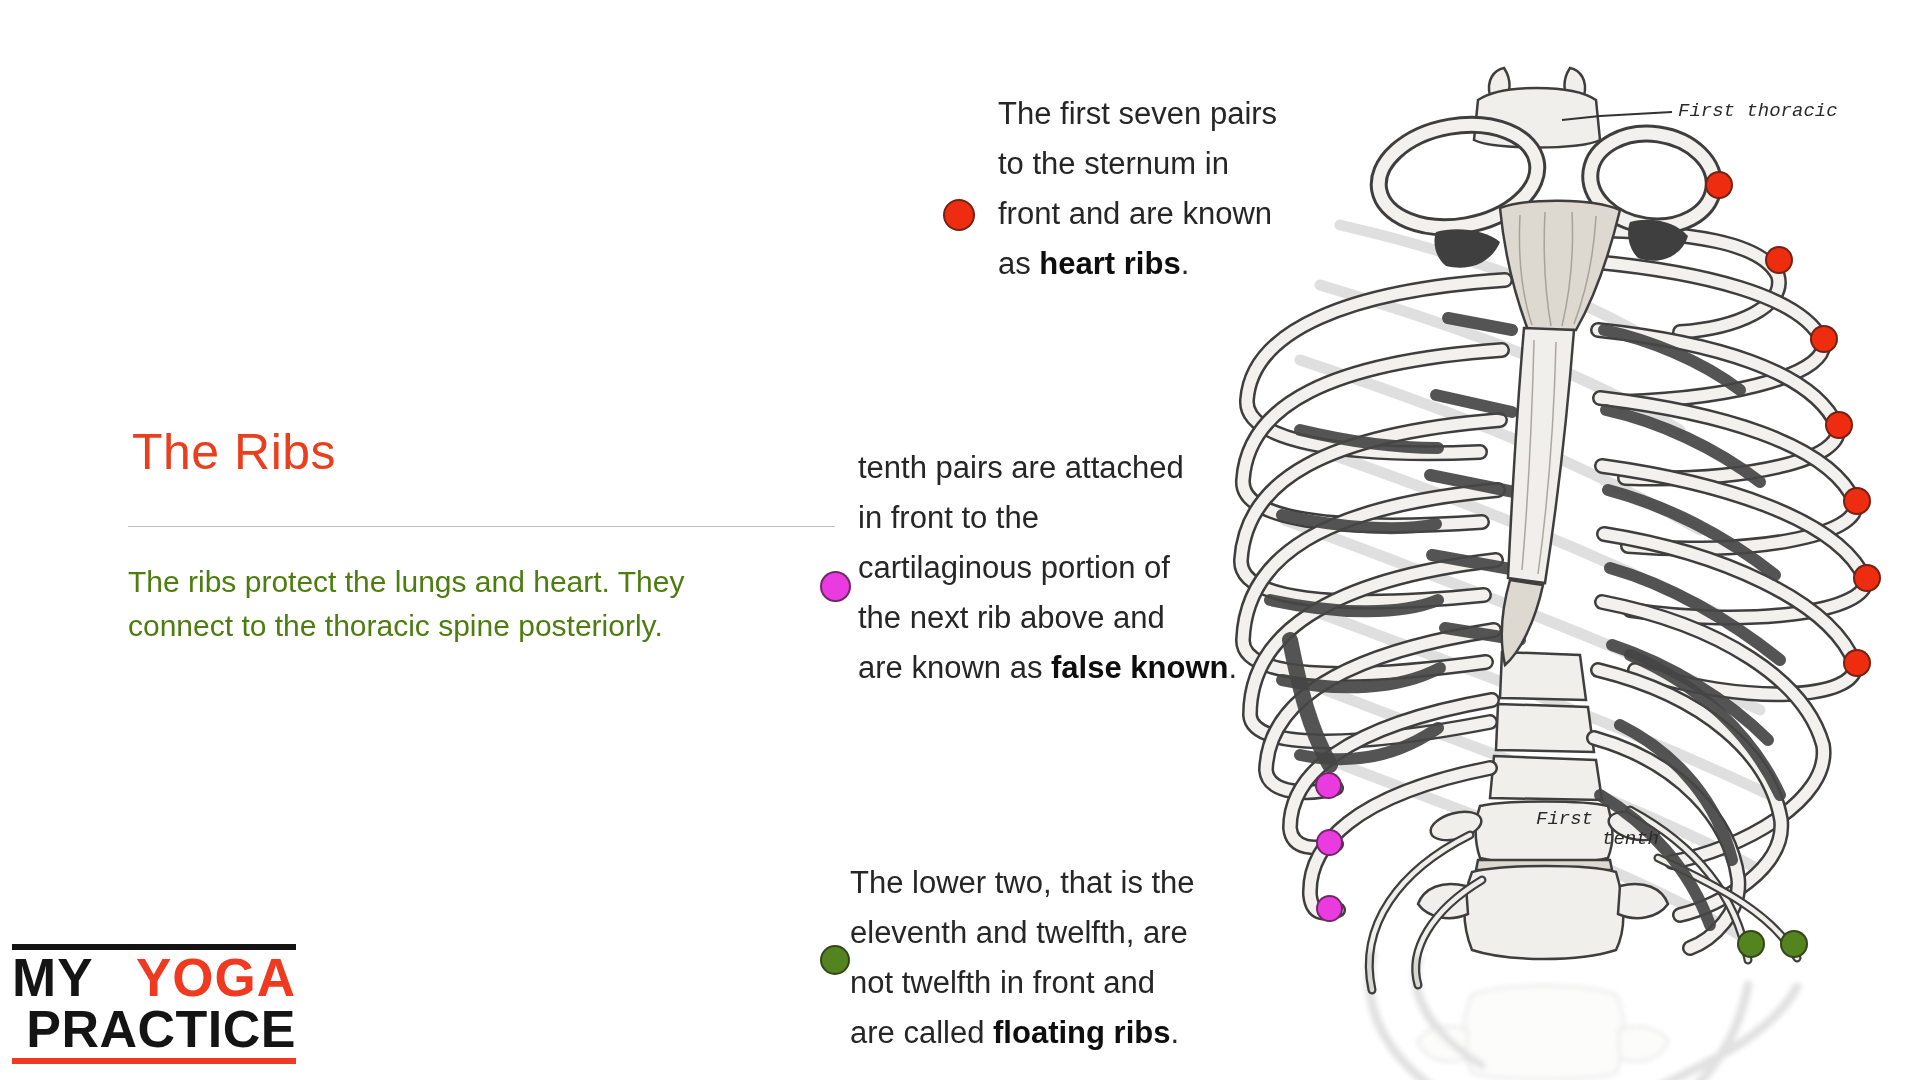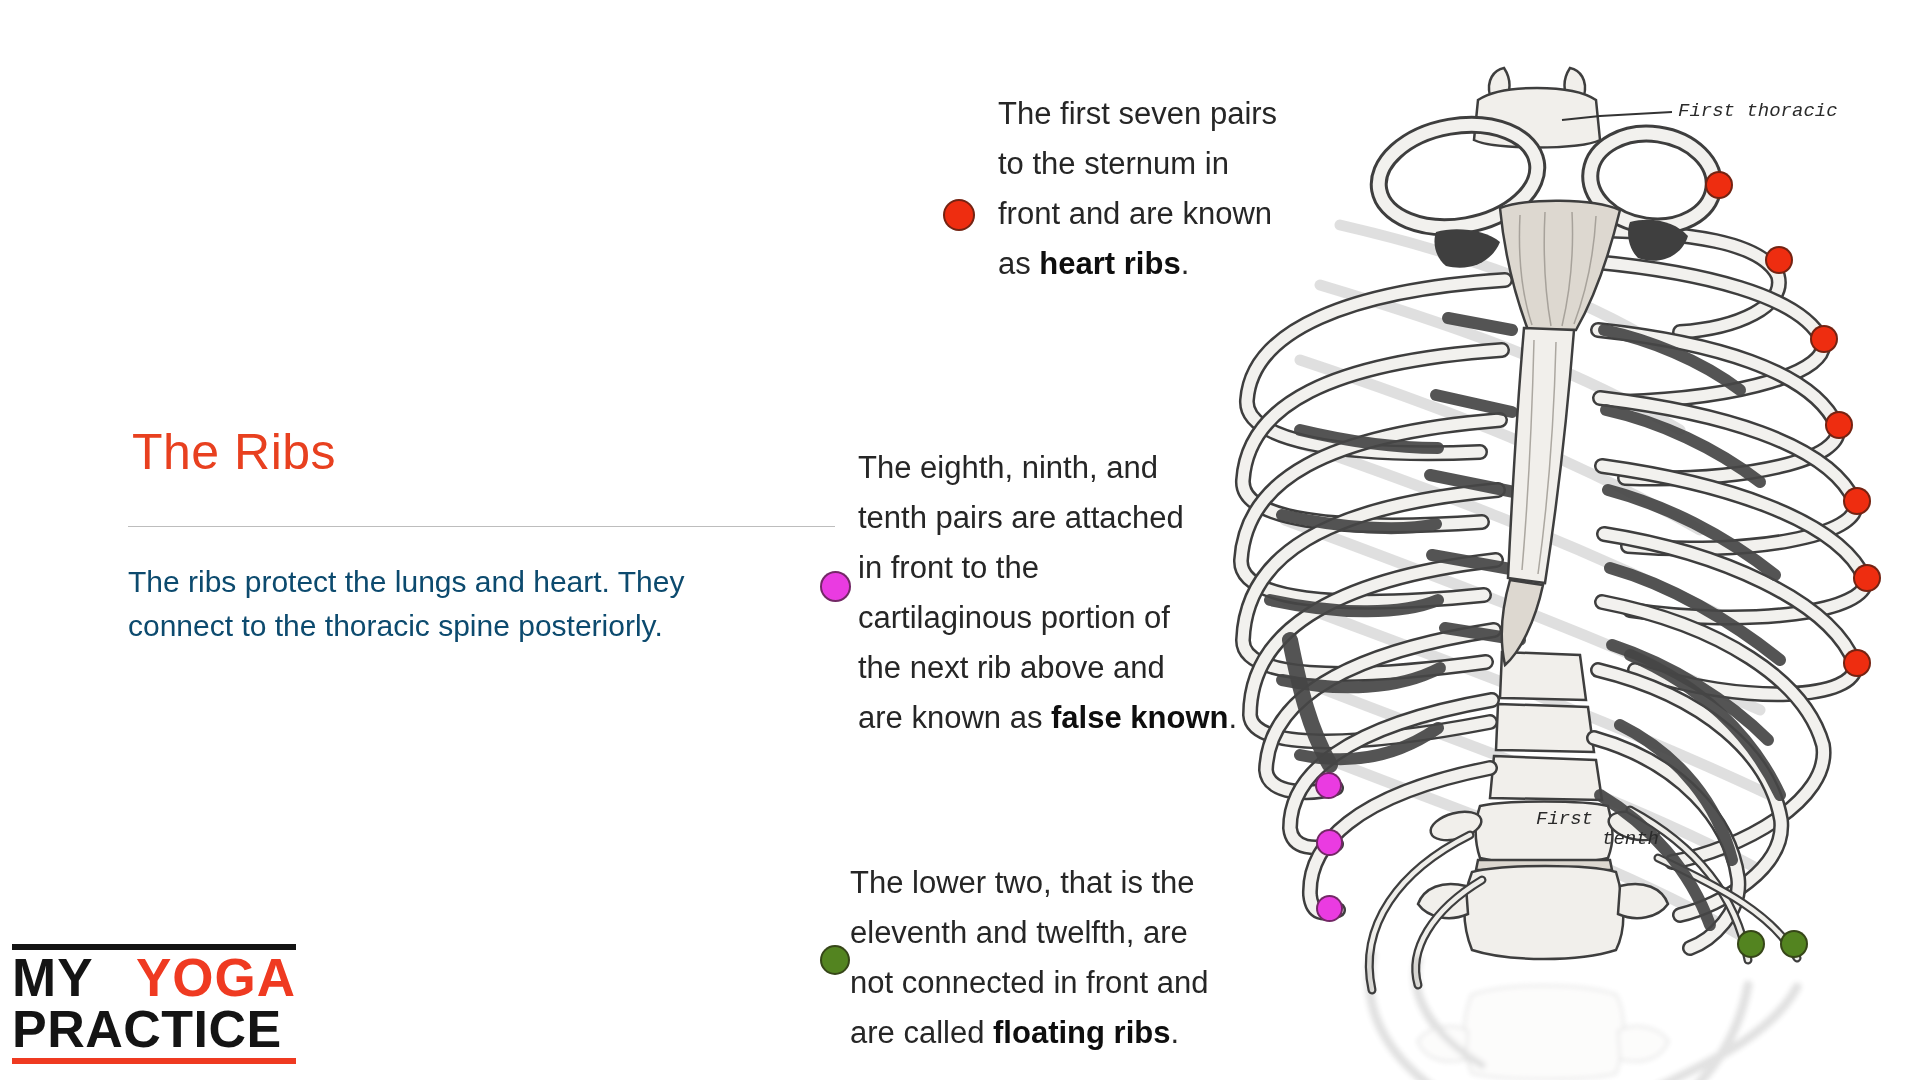--- a/index.html
+++ b/index.html
@@ -10,21 +10,21 @@
   .layer { position:absolute; left:0; top:0; width:100%; height:100%; pointer-events:none; }
 
   
   .title {
     position:absolute; left:132px; top:422px;
     font-size:50px; line-height:60px; letter-spacing:0.5px; color:#e8401f;
   }
   .divider { position:absolute; left:128px; top:526px; width:707px; height:1px; background:#bdbdbd; }
   .body-text {
     position:absolute; left:128px; top:560px;
-    font-size:30px; line-height:44px; color:#0c4a6e; white-space:nowrap;
+    font-size:30px; line-height:44px; color:#4d7c0f; white-space:nowrap;
   }
 
   
   .annotation { position:absolute; font-size:31px; line-height:50px; color:#262626; z-index:4; }
   .annotation .a-line { white-space:nowrap; }
   .annotation .b { font-weight:bold; color:#0e0e0e; }
   .a1 { left:998px; top:89px; }
   .a2 { left:858px; top:443px; }
   .a3 { left:850px; top:858px; }
 
@@ -59,21 +59,21 @@
   
   .logo { position:absolute; left:12px; top:944px; width:284px; z-index:4; }
   .logo-bar-top { height:6px; background:#141414; }
   .logo-line1 {
     display:flex; justify-content:space-between; align-items:baseline;
     font-weight:bold; font-size:53px; line-height:56px; letter-spacing:1px; color:#141414;
   }
   .logo-line1 .red { color:#ef3a21; }
   .logo-line2 {
     font-weight:bold; font-size:52px; line-height:54px; letter-spacing:0.5px;
-    color:#141414; margin-top:-4px;
+    color:#141414; margin-top:-4px;text-align:right;
   }
   .logo-bar-bottom { height:6px; background:#ef3a21; margin-top:2px; }
 </style>
 </head>
 <body>
 
 <div class="slide">
 
   <svg class="ribcage-svg" viewBox="1180 60 740 1020" aria-hidden="true">
     <defs>
@@ -222,31 +222,30 @@
       <div>connect to the thoracic spine posteriorly.</div>
     </div>
 
   <div class="annotation a1">
       <div class="a-line"><span>The first seven pairs</span></div>
       <div class="a-line"><span>to the sternum in</span></div>
       <div class="a-line"><span>front and are known</span></div>
       <div class="a-line"><span>as </span><span class="b">heart ribs</span><span>.</span></div>
     </div>
   <div class="annotation a2">
-      <div class="a-line"><span>The eighth, ninth, and</span></div>
       <div class="a-line"><span>tenth pairs are attached</span></div>
       <div class="a-line"><span>in front to the</span></div>
       <div class="a-line"><span>cartilaginous portion of</span></div>
       <div class="a-line"><span>the next rib above and</span></div>
       <div class="a-line"><span>are known as </span><span class="b">false known</span><span>.</span></div>
     </div>
   <div class="annotation a3">
       <div class="a-line"><span>The lower two, that is the</span></div>
       <div class="a-line"><span>eleventh and twelfth, are</span></div>
-      <div class="a-line"><span>not connected in front and</span></div>
+      <div class="a-line"><span>not twelfth in front and</span></div>
       <div class="a-line"><span>are called </span><span class="b">floating ribs</span><span>.</span></div>
     </div>
 
   <div class="layer" id="markers-layer">
       <div class="dot" style="height: 32px; width: 32px; left: 943px; top: 199px; background: rgb(238, 45, 16);"></div>
       <div class="dot" style="height: 31px; width: 31px; left: 819.5px; top: 570.5px; background: rgb(234, 59, 225);"></div>
       <div class="dot" style="height: 30px; width: 30px; left: 820px; top: 945px; background: rgb(83, 132, 32);"></div>
       <div class="dot" style="height: 28px; width: 28px; left: 1705px; top: 171px; background: rgb(238, 45, 16);"></div>
       <div class="dot" style="height: 28px; width: 28px; left: 1765px; top: 246px; background: rgb(238, 45, 16);"></div>
       <div class="dot" style="height: 28px; width: 28px; left: 1810px; top: 325px; background: rgb(238, 45, 16);"></div>

